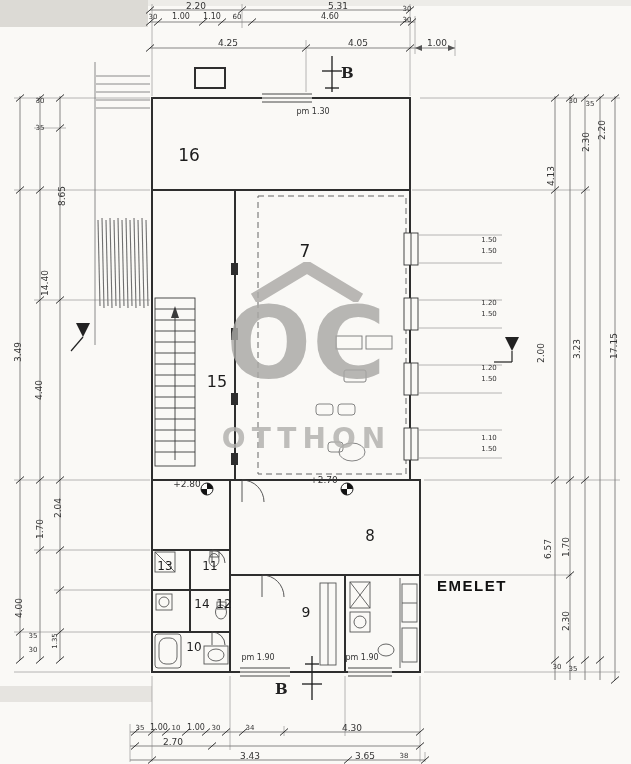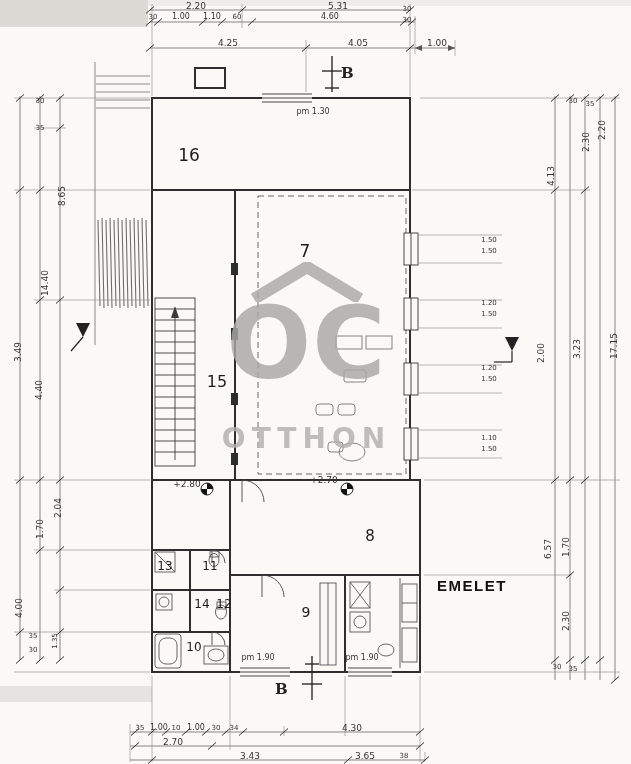--- a/index.html
+++ b/index.html
@@ -429,21 +429,21 @@
       <span class="lbl dim" style="left: 489px; top: 314px; font-size: 7px; transform: translate(-50%, -50%);">1.50</span>
       <span class="lbl dim" style="left: 489px; top: 368px; font-size: 7px; transform: translate(-50%, -50%);">1.20</span>
       <span class="lbl dim" style="left: 489px; top: 379px; font-size: 7px; transform: translate(-50%, -50%);">1.50</span>
       <span class="lbl dim" style="left: 489px; top: 438px; font-size: 7px; transform: translate(-50%, -50%);">1.10</span>
       <span class="lbl dim" style="left: 489px; top: 449px; font-size: 7px; transform: translate(-50%, -50%);">1.50</span>
       <span class="lbl dim" style="left: 140px; top: 728px; font-size: 7px; transform: translate(-50%, -50%);">35</span>
       <span class="lbl dim" style="left: 159px; top: 728px; font-size: 8px; transform: translate(-50%, -50%);">1.00</span>
       <span class="lbl dim" style="left: 176px; top: 728px; font-size: 7px; transform: translate(-50%, -50%);">10</span>
       <span class="lbl dim" style="left: 196px; top: 728px; font-size: 8px; transform: translate(-50%, -50%);">1.00</span>
       <span class="lbl dim" style="left: 216px; top: 728px; font-size: 7px; transform: translate(-50%, -50%);">30</span>
-      <span class="lbl dim" style="left: 234px; top: 728px; font-size: 7px; transform: translate(-50%, -50%);">34</span>
+      <span class="lbl dim" style="left: 234px; top: 728px; font-size: 7px; transform: translate(-50%, -50%); padding-left: 32px;">34</span>
       <span class="lbl dim" style="left: 352px; top: 728px; transform: translate(-50%, -50%);">4.30</span>
       <span class="lbl dim" style="left: 173px; top: 742px; transform: translate(-50%, -50%);">2.70</span>
       <span class="lbl dim" style="left: 250px; top: 756px; transform: translate(-50%, -50%);">3.43</span>
       <span class="lbl dim" style="left: 365px; top: 756px; transform: translate(-50%, -50%);">3.65</span>
       <span class="lbl dim" style="left: 404px; top: 756px; font-size: 7px; transform: translate(-50%, -50%);">38</span>
       <span class="lbl ann" style="left: 313px; top: 112px; font-size: 8px; transform: translate(-50%, -50%);">pm 1.30</span>
       <span class="lbl ann" style="left: 187px; top: 484px; font-size: 9px; transform: translate(-50%, -50%);">+2.80</span>
       <span class="lbl ann" style="left: 324px; top: 480px; font-size: 9px; transform: translate(-50%, -50%);">+2.70</span>
       <span class="lbl ann" style="left: 258px; top: 658px; font-size: 8px; transform: translate(-50%, -50%);">pm 1.90</span>
       <span class="lbl ann" style="left: 362px; top: 658px; font-size: 8px; transform: translate(-50%, -50%);">pm 1.90</span>

